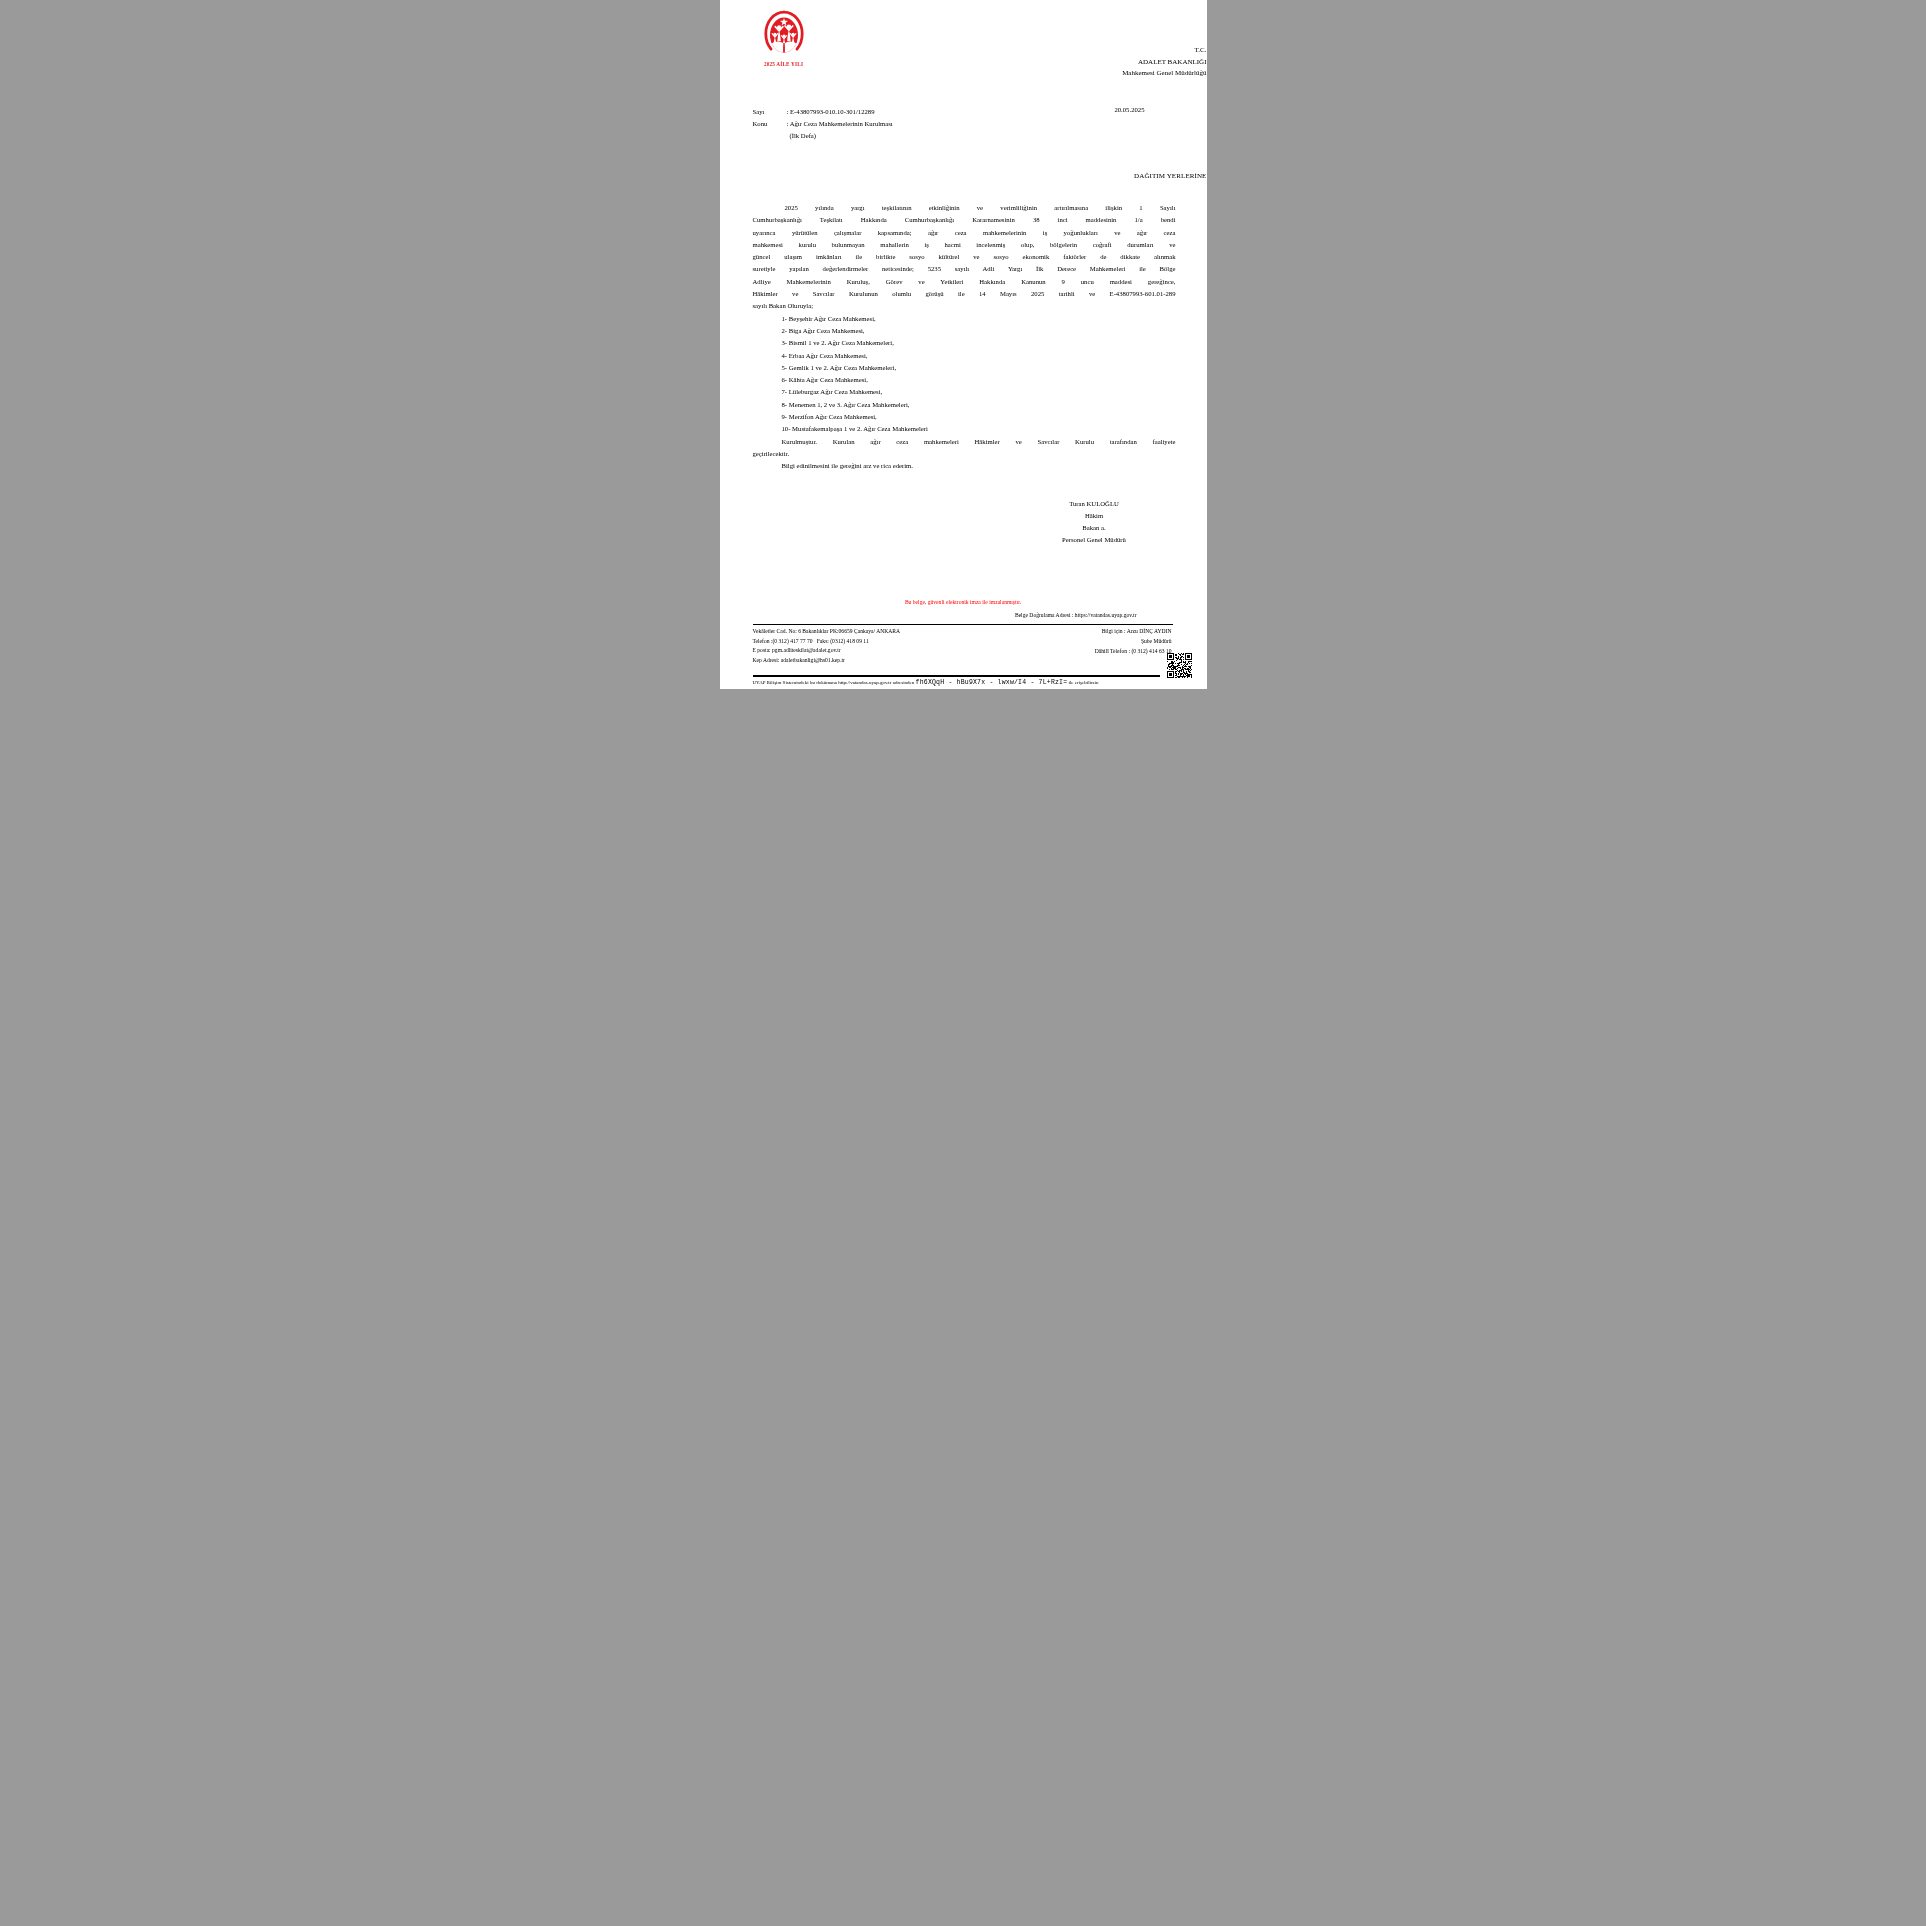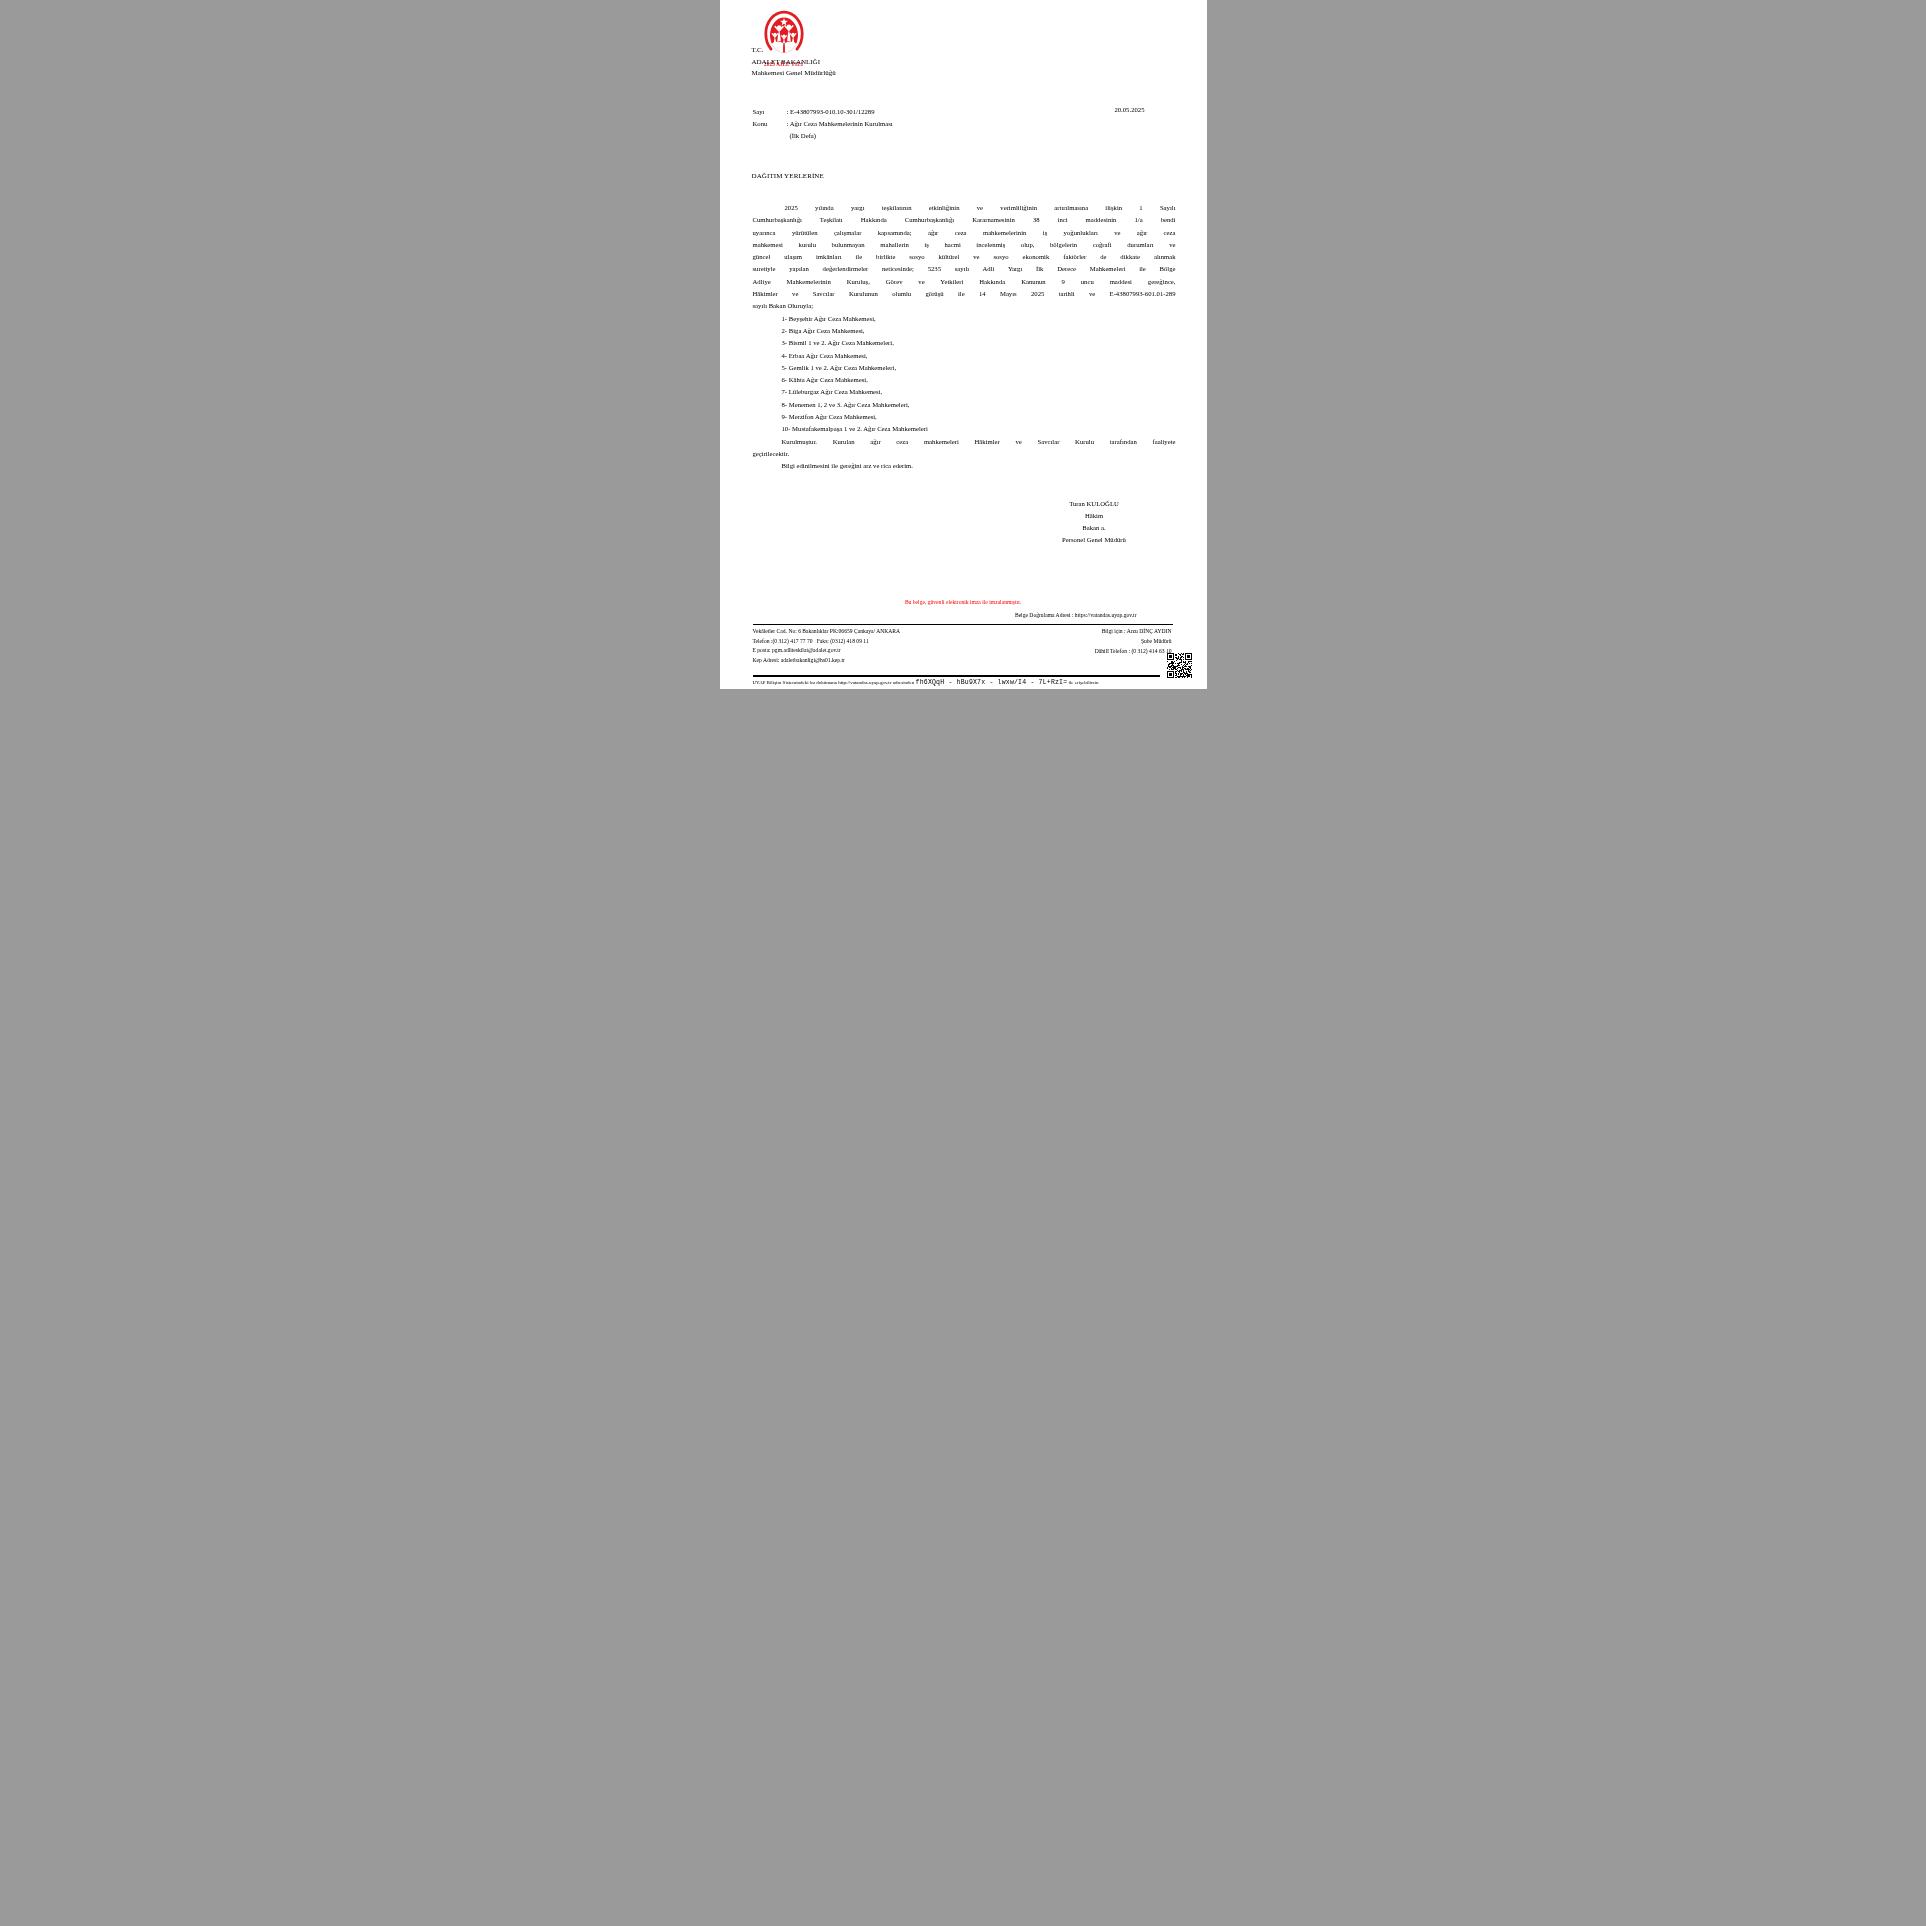--- a/index.html
+++ b/index.html
@@ -1,21 +1,21 @@
 <!DOCTYPE html>
 <html lang="tr" style="font-size:6.2px"><head>
 <meta charset="utf-8">
 <style>
   html,body{margin:0;padding:0;background:#9a9a9a;}
   .page{
     position:relative;width:487px;height:689px;margin:0 auto;background:#ffffff;
     font-family:"Liberation Serif","DejaVu Serif",serif;color:#000;overflow:hidden;
   }
   .abs{position:absolute;}
-  .center{text-align:left;margin-left:32px;}
+  .center{text-align:right;}
   
   .logo-wrap{left:35px;top:9.2px;width:58px;text-align:center;}
   .logo-caption{margin-top:0.8px;font-size:5.2px;font-weight:bold;color:#e11d23;letter-spacing:0.2px;white-space:nowrap;}
   
   .hdr{left:0;top:45px;width:100%;line-height:11.6px;font-size:7px;}
   
   .meta{left:33px;top:106px;width:423px;font-size:6.7px;line-height:12px;}
   .meta .lbl{display:inline-block;width:34px;}
   .ilk{padding-left:37px;}
   .docdate{top:106px;right:62px;font-size:6.7px;}

